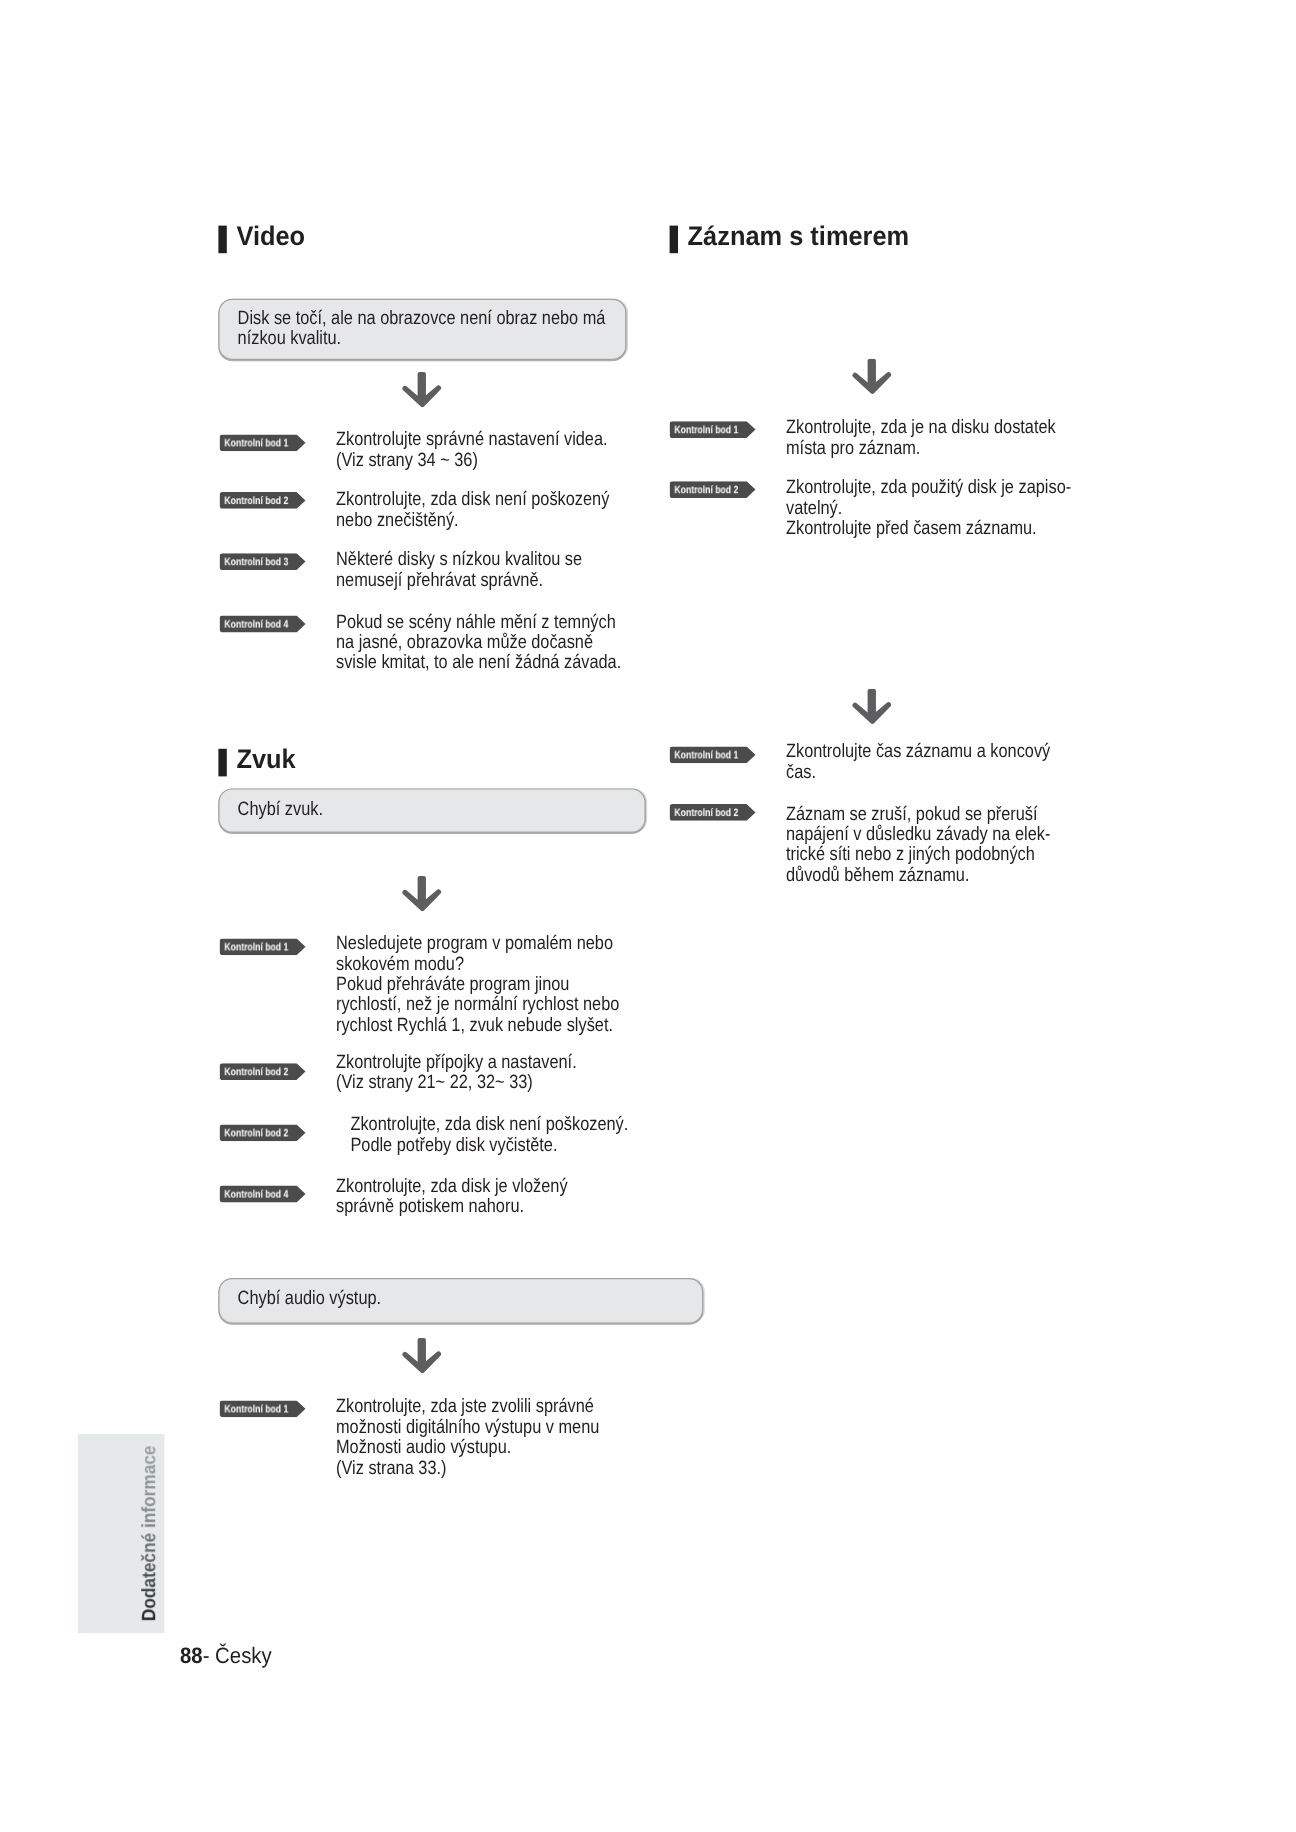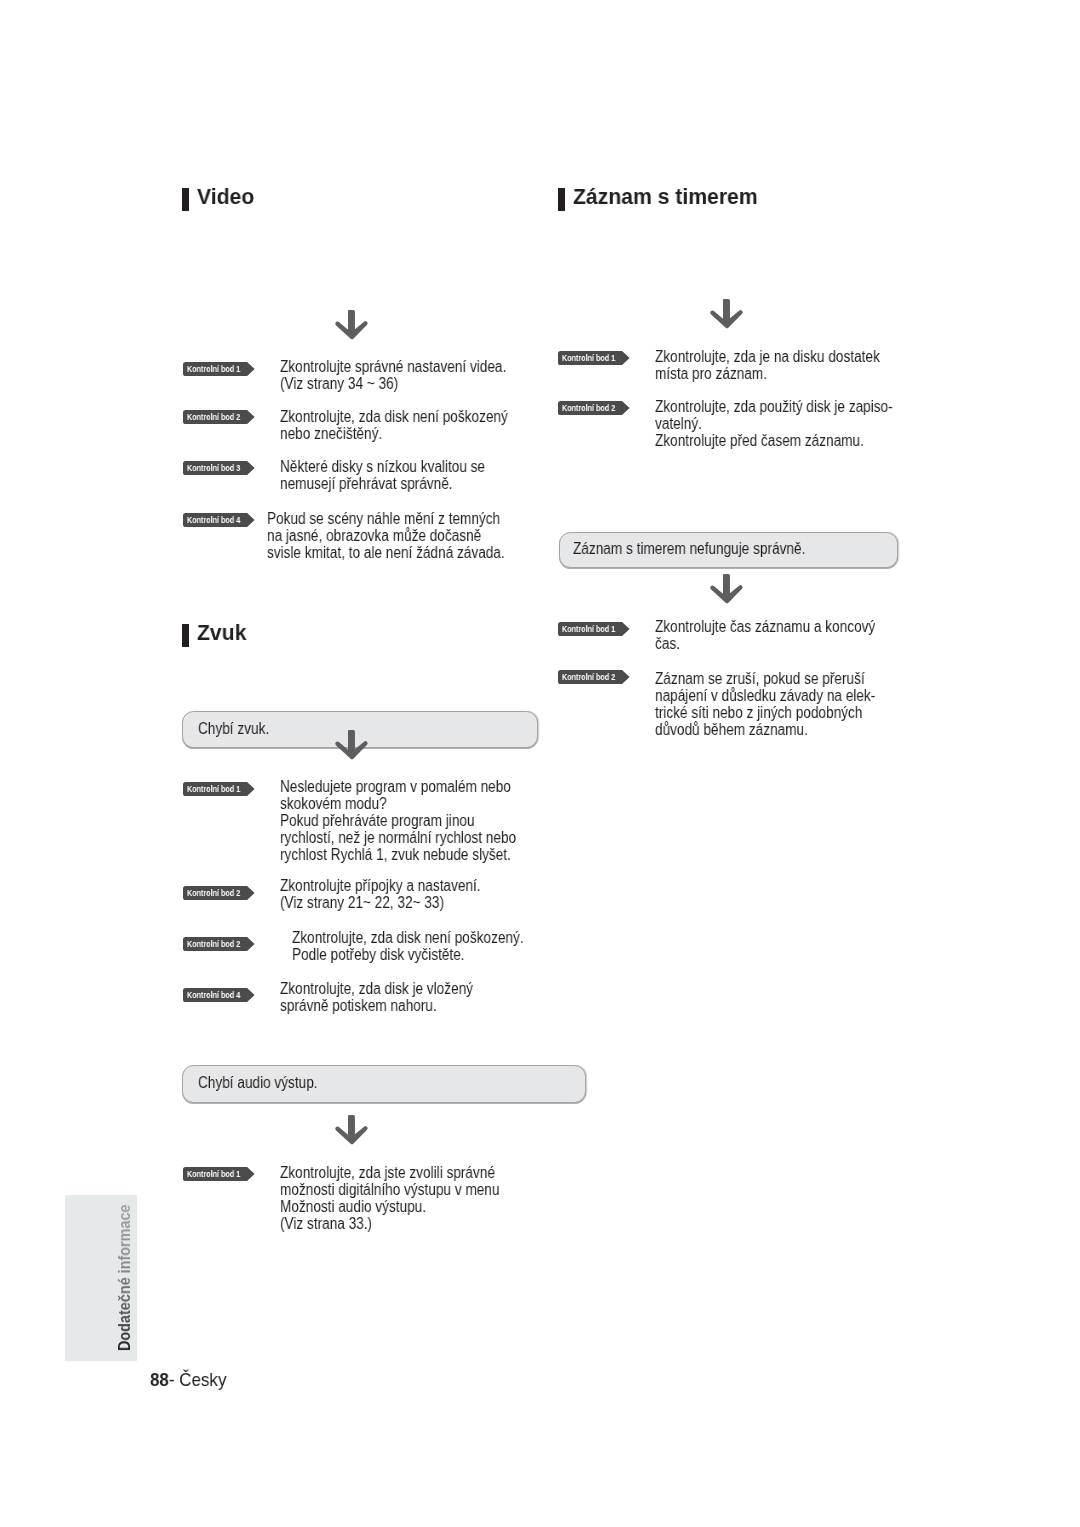--- a/index.html
+++ b/index.html
@@ -57,20 +57,26 @@
 </head>
 <body>
 
 <div class="page" id="page">
 
   <div class="sec-head" style="left:182.4px;top:188.3px">
     <span class="bar"></span>
     <span class="txt">Video</span>
   </div>
 
+  <div class="symptom" style="left:182px;top:248.7px;width:340px;height:51.3px">
+    <div class="s-txt" style="left:14.5px;top:7.8px">
+      <div>Disk se točí, ale na obrazovce není obraz nebo má</div>
+      <div>nízkou kvalitu.</div>
+    </div>
+  </div>
   <div class="arrow" style="left:334.6px;top:310px">
       <svg width="34" height="30" viewBox="0 0 34 30">
         <path d="M15.2 0 h3.0 a1.75 1.75 0 0 1 1.75 1.75 V19.3 l9.1 -7.65 a2.15 2.15 0 0 1 3.02 .26 a2.15 2.15 0 0 1 -.26 3.03 L18.35 28.8 a2.1 2.1 0 0 1 -2.7 0 L1.14 15.39 a2.15 2.15 0 0 1 -.26 -3.03 a2.15 2.15 0 0 1 3.02 -.26 l9.1 7.65 V1.75 A1.75 1.75 0 0 1 15.2 0 Z" fill="#5e5e60"></path>
       </svg>
     </div>
 
   <div class="row" style="left:183px;top:361.5px">
     <div class="badge">
         <svg class="badge-svg" width="72" height="14" viewBox="0 0 72 14">
           <path d="M2.6 0 H64.1 L71.6 7 L64.1 14 H2.6 A2.6 2.6 0 0 1 0 11.4 V2.6 A2.6 2.6 0 0 1 2.6 0 Z" fill="#4b4b4b"></path>
@@ -109,33 +115,33 @@
     </div>
   </div>
 
   <div class="row" style="left:183px;top:512.8px">
     <div class="badge">
         <svg class="badge-svg" width="72" height="14" viewBox="0 0 72 14">
           <path d="M2.6 0 H64.1 L71.6 7 L64.1 14 H2.6 A2.6 2.6 0 0 1 0 11.4 V2.6 A2.6 2.6 0 0 1 2.6 0 Z" fill="#4b4b4b"></path>
         </svg>
       <span class="lbl">Kontrolní bod 4</span>
     </div>
-    <div class="body" style="left:84px;top:-3.3px">
+    <div class="body" style="left:97px;top:-3.3px">
       <div>Pokud se scény náhle mění z temných</div>
       <div>na jasné, obrazovka může dočasně</div>
       <div>svisle kmitat, to ale není žádná závada.</div>
     </div>
   </div>
 
   <div class="sec-head" style="left:182.4px;top:624.1px">
     <span class="bar"></span>
     <span class="txt">Zvuk</span>
   </div>
 
-  <div class="symptom" style="left:182px;top:711px;width:356px;height:36.8px">
+  <div class="symptom" style="left:182px;top:657px;width:356px;height:36.8px">
     <div class="s-txt" style="left:14.5px;top:8.0px">
       <div>Chybí zvuk.</div>
     </div>
   </div>
   <div class="arrow" style="left:334.6px;top:730.2px">
       <svg width="34" height="30" viewBox="0 0 34 30">
         <path d="M15.2 0 h3.0 a1.75 1.75 0 0 1 1.75 1.75 V19.3 l9.1 -7.65 a2.15 2.15 0 0 1 3.02 .26 a2.15 2.15 0 0 1 -.26 3.03 L18.35 28.8 a2.1 2.1 0 0 1 -2.7 0 L1.14 15.39 a2.15 2.15 0 0 1 -.26 -3.03 a2.15 2.15 0 0 1 3.02 -.26 l9.1 7.65 V1.75 A1.75 1.75 0 0 1 15.2 0 Z" fill="#5e5e60"></path>
       </svg>
     </div>
 
@@ -251,25 +257,20 @@
         </svg>
       <span class="lbl">Kontrolní bod 2</span>
     </div>
     <div class="body" style="left:97.4px;top:-2.5px">
       <div>Zkontrolujte, zda použitý disk je zapiso-</div>
       <div>vatelný.</div>
       <div>Zkontrolujte před časem záznamu.</div>
     </div>
   </div>
 
-  <div class="symptom" style="left:558.6px;top:531.5px;width:339px;height:36.8px">
-    <div class="s-txt" style="left:13.6px;top:7.5px">
-      <div>Záznam s timerem nefunguje správně.</div>
-    </div>
-  </div>
   <div class="arrow" style="left:710.3px;top:574px">
       <svg width="34" height="30" viewBox="0 0 34 30">
         <path d="M15.2 0 h3.0 a1.75 1.75 0 0 1 1.75 1.75 V19.3 l9.1 -7.65 a2.15 2.15 0 0 1 3.02 .26 a2.15 2.15 0 0 1 -.26 3.03 L18.35 28.8 a2.1 2.1 0 0 1 -2.7 0 L1.14 15.39 a2.15 2.15 0 0 1 -.26 -3.03 a2.15 2.15 0 0 1 3.02 -.26 l9.1 7.65 V1.75 A1.75 1.75 0 0 1 15.2 0 Z" fill="#5e5e60"></path>
       </svg>
     </div>
 
   <div class="row" style="left:558px;top:622.2px">
     <div class="badge">
         <svg class="badge-svg" width="72" height="14" viewBox="0 0 72 14">
           <path d="M2.6 0 H64.1 L71.6 7 L64.1 14 H2.6 A2.6 2.6 0 0 1 0 11.4 V2.6 A2.6 2.6 0 0 1 2.6 0 Z" fill="#4b4b4b"></path>

